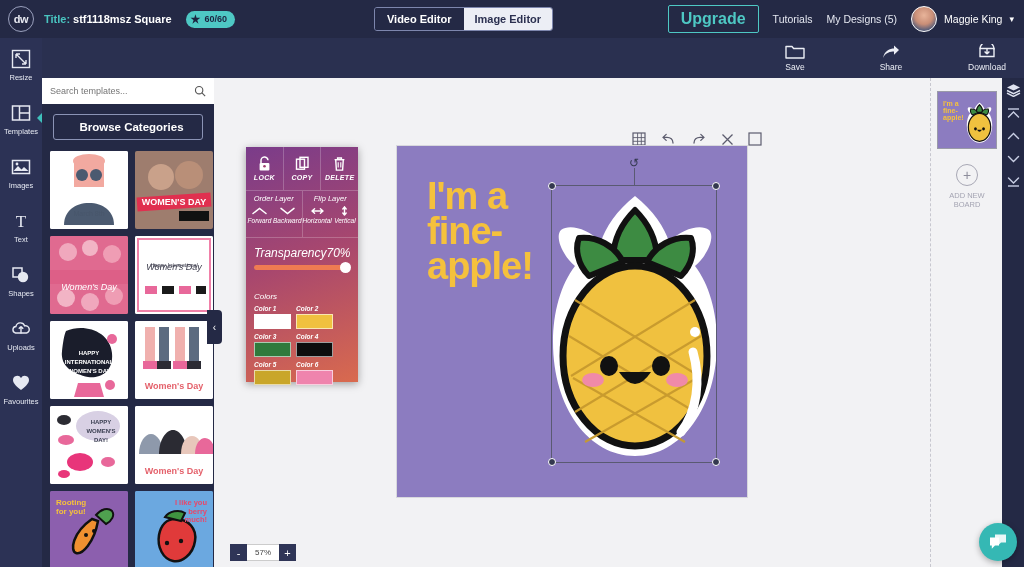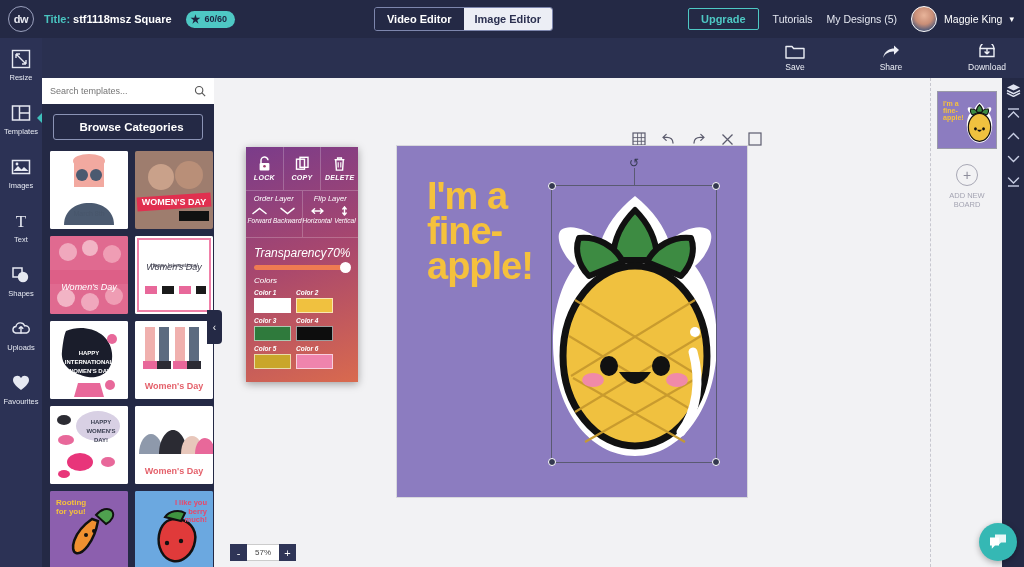--- a/index.html
+++ b/index.html
@@ -39,21 +39,21 @@
     display: flex; overflow: hidden;
   }
   #editor-toggle > div {
     flex: 1; display: flex; align-items: center; justify-content: center;
     font-size: 11px; font-weight: bold; cursor: pointer;
   }
   .tg-off { color: #ffffff; background: #242945; }
   .tg-on { color: #2b3050; background: #eceef5; }
   #top-right { position: absolute; right: 10px; top: 0; height: 38px; display: flex; align-items: center; gap: 14px; }
   #upgrade-btn {
-    border: 1px solid #4ec8c4; color: #4ec8c4; font-size: 11px; font-weight: bold;
+    border: 1px solid #4ec8c4; color: #4ec8c4; font-size: 16px; font-weight: bold;
     padding: 4px 12px; border-radius: 2px; background: transparent; cursor: pointer;
   }
   .topnav-link { color: #e4e7f0; font-size: 10.5px; cursor: pointer; }
   .avatar {
     width: 26px; height: 26px; border-radius: 50%;
     background: radial-gradient(circle at 50% 35%, #e8b49a 0%, #c98e77 45%, #5a5f7a 75%, #3d4260 100%);
     border: 1.5px solid #fff;
   }
   .user-name { color: #fff; font-size: 10.5px; }
   
@@ -164,21 +164,21 @@
   #props-mid { height: 47px; display: flex; border-bottom: 1px solid rgba(255,255,255,.22); }
   .pgroup { flex: 1; padding-top: 3px; }
   .pgroup + .pgroup { border-left: 1px solid rgba(255,255,255,.22); }
   .pgtitle { font-size: 7.5px; text-align: center; margin-bottom: 3px; }
   .pgrow { display: flex; }
   .pgbtn { flex: 1; display: flex; flex-direction: column; align-items: center; cursor: pointer; }
   .pgbtn span { font-size: 6.5px; margin-top: 1px; }
   #transp-row { display: flex; justify-content: space-between; padding: 8px 8px 0; font-size: 12px; }
   #slider { margin: 5px 8px 0; height: 5px; background: #ef7b52; border-radius: 3px; position: relative; }
   #slider .knob { position: absolute; right: -1px; top: -3px; width: 11px; height: 11px; border-radius: 50%; background: #fff; }
-  #colors-title { padding: 6px 8px 4px; font-size: 8px; }
+  #colors-title { padding: 22px 8px 4px; font-size: 8px; }
   #swatches { display: flex; flex-wrap: wrap; gap: 4px 5px; padding: 0 8px; }
   .sw { width: 37px; }
   .sw-label { font-size: 6.5px; font-weight: bold; margin-bottom: 2px; }
   .sw-box { height: 15px; border: 1px solid rgba(255,255,255,.6); }
   
   #zoomctl { position: absolute; left: 16px; top: 466px; display: flex; align-items: center; }
   .zbtn {
     width: 17px; height: 17px; background: #2f3557; color: #fff;
     font-size: 11px; display: flex; align-items: center; justify-content: center; cursor: pointer;
   }

